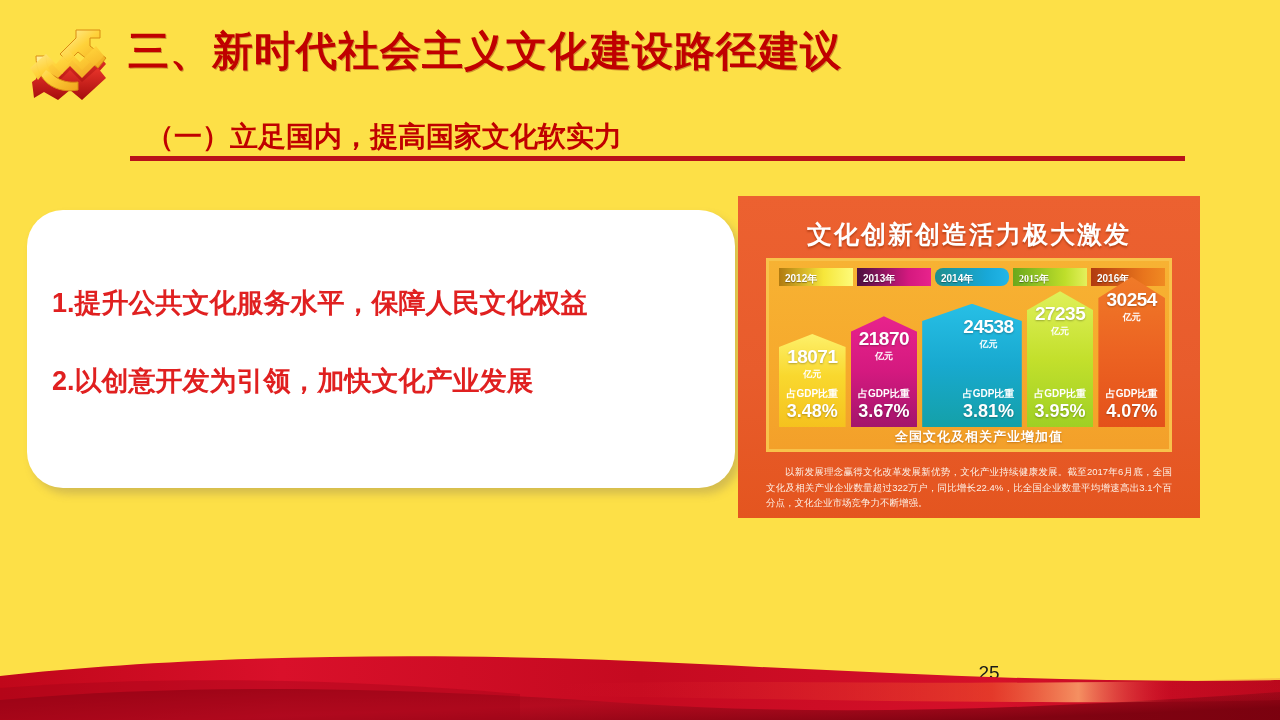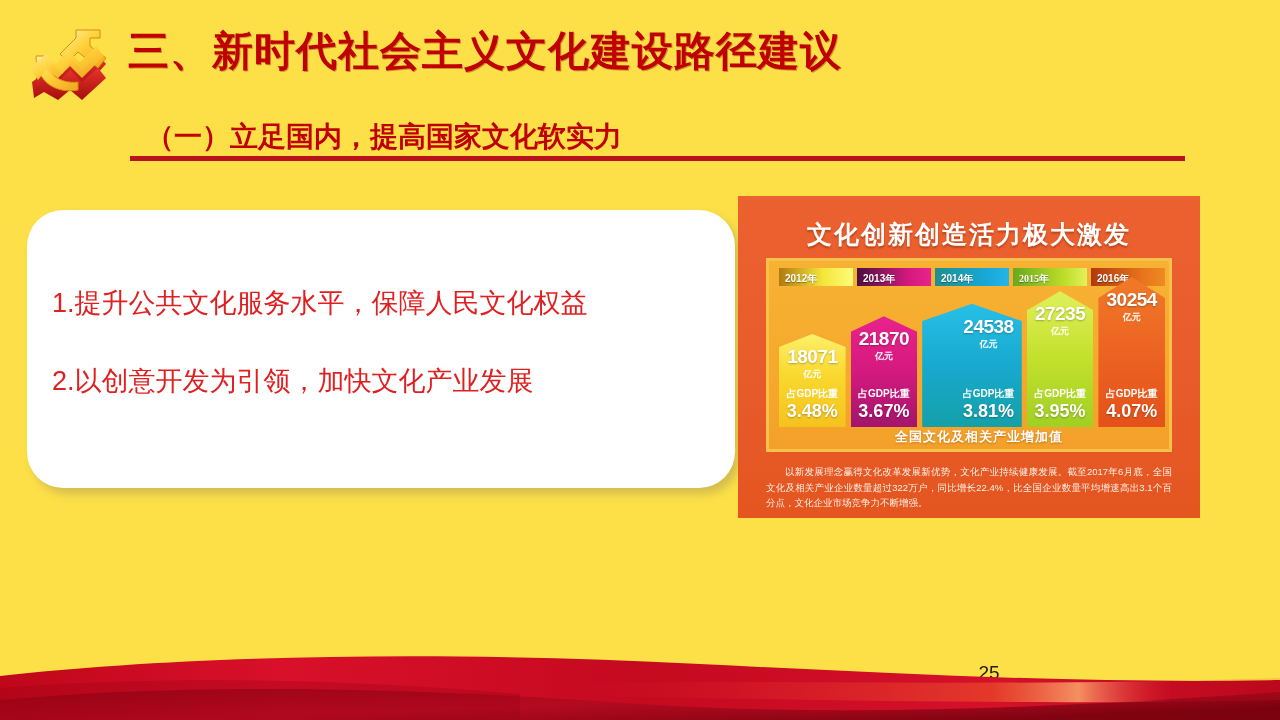--- a/index.html
+++ b/index.html
@@ -42,21 +42,21 @@
     width:708px; height:278px;
     background:#ffffff;
     border-radius:36px;
     box-shadow:5px 6px 9px rgba(120,105,95,.30);
   }
   .bullets {
     position:absolute; left:52px; top:287px;
     width:660px;
   }
   .bullet {
-    font-size:27px; font-weight:normal; color:#e02020;
+    font-size:27px; font-weight:bold; color:#e02020;
     white-space:nowrap; line-height:1.2;
   }
   .bullet + .bullet { margin-top:46px; }
 
   
   .info-panel {
     position:absolute; left:738px; top:196px;
     width:462px; height:322px;
     background:linear-gradient(180deg,#ec6130 0%,#e85c2c 55%,#e4551f 100%);
   }
@@ -82,21 +82,21 @@
   }
   .legend-chip {
     flex:1; position:relative;
     display:flex; align-items:flex-end;
     font-size:10px; font-weight:bold; color:#ffffff;
     padding-left:6px;
     text-shadow:0 1px 1px rgba(0,0,0,.35);
   }
   .legend-chip.c0 { background:linear-gradient(90deg,#b07a10 0%,#f6e63a 60%,#fdfb7a 100%); }
   .legend-chip.c1 { background:linear-gradient(90deg,#4b1040 0%,#d4197f 70%,#e8238c 100%); }
-  .legend-chip.c2 { background:linear-gradient(90deg,#1e8f8d 0%,#18a8d8 70%,#22b6e8 100%); }
+  .legend-chip.c2 { background:linear-gradient(90deg,#1e8f8d 0%,#18a8d8 70%,#22b6e8 100%);border-radius:8px; }
   .legend-chip.c3 { background:linear-gradient(90deg,#6aa81c 0%,#bede2a 70%,#e4f05c 100%);font-family:Liberation Serif, serif; }
   .legend-chip.c4 { background:linear-gradient(90deg,#b03a10 0%,#e8741c 70%,#f08a22 100%); }
 
   
   .bars {
     position:absolute; left:10px; bottom:22px;
     width:386px; height:150px;
     display:flex; align-items:flex-end; gap:5px;
   }
   .bar {

